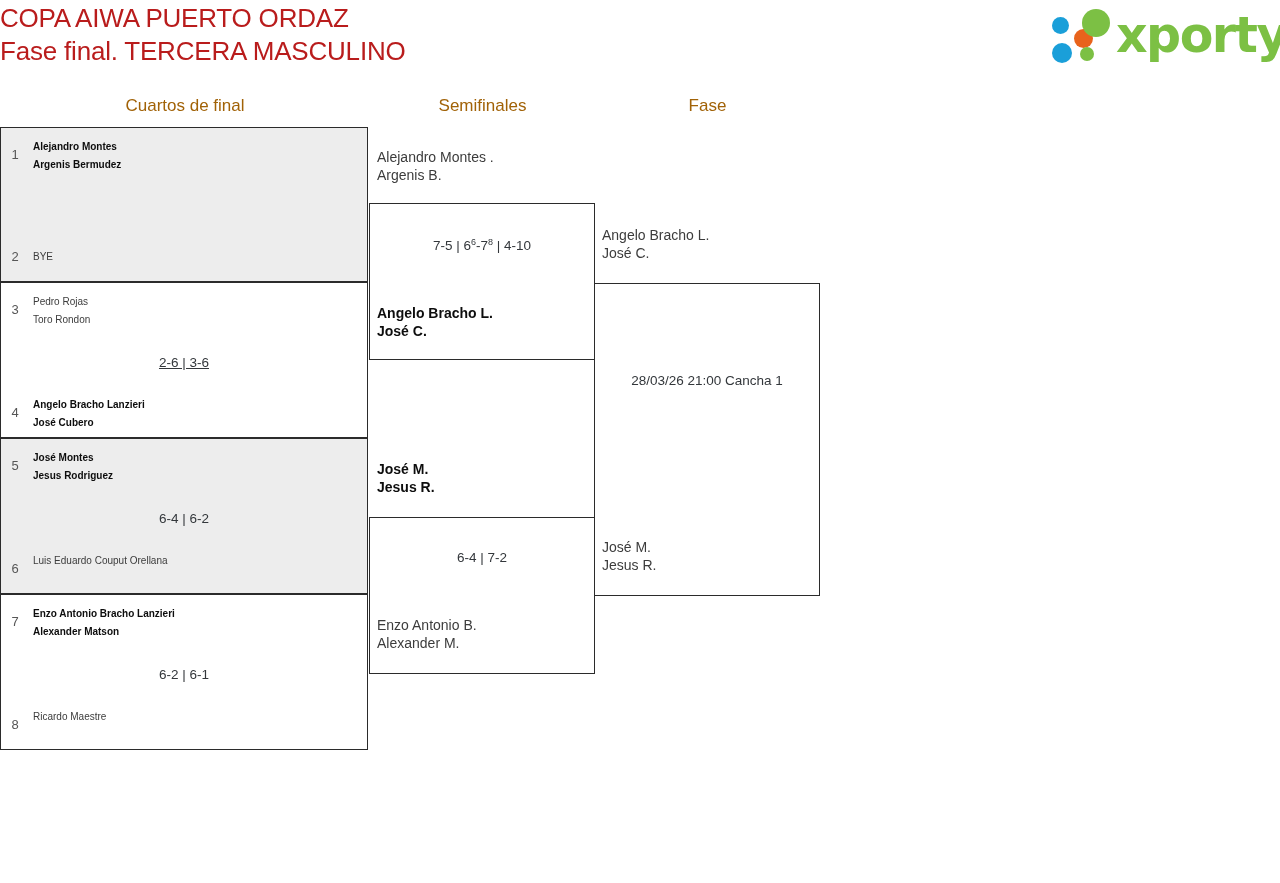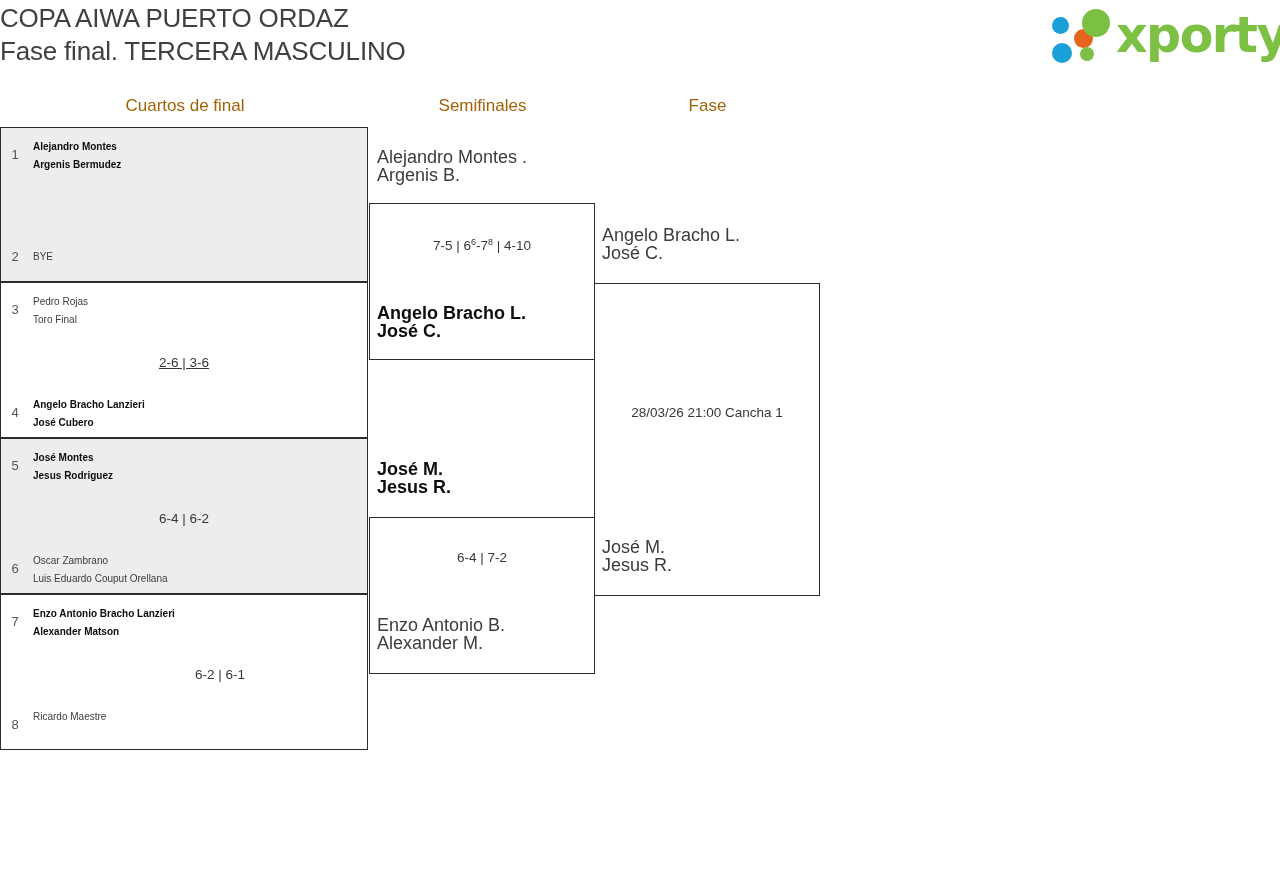--- a/index.html
+++ b/index.html
@@ -26,21 +26,21 @@
   #title-block {
     position: absolute;
     left: 0; top: 2px;
     width: 900px;
   }
   .title-line {
     font-size: 26px;
     font-weight: 400;
     line-height: 33px;
     letter-spacing: -0.2px;
-    color: #404040;
+    color: #b91c1c;
     white-space: nowrap;
   }
 
   
   #logo {
     position: absolute;
     left: 1052px; top: 5px;
     width: 222px; height: 62px;
   }
   #logo-dots {
@@ -140,21 +140,21 @@
   
   .link-box {
     position: absolute;
     border: 1px solid #2b2b2b;
     box-sizing: border-box;
     background: transparent;
   }
 
   .feeder {
     position: absolute;
-    font-size: 18px;
+    font-size: 14px;
     line-height: 18px;
     white-space: nowrap;
   }
   .feeder.winner { font-weight: 700; color: #0d0d0d; }
   .feeder.loser  { font-weight: 400; color: #3c3c3c; }
 
   .schedule {
     position: absolute;
     font-size: 13.5px;
     color: #33373b;
@@ -203,51 +203,50 @@
       <span class="seed" style="top:1px;">2</span>
       <div class="names loser">BYE</div>
       <div class="names loser"></div>
     </div>
   </div>
 
   <div class="qf-block plain" style="top:282px; height:156px;">
     <div class="entry" style="top:10px;">
       <span class="seed" style="top:9px;">3</span>
       <div class="names loser">Pedro Rojas</div>
-      <div class="names loser">Toro Final</div>
+      <div class="names loser">Toro Rondon</div>
     </div>
     <div class="score" style="top:71px;text-decoration:underline;">2-6 | 3-6</div>
     <div class="entry" style="top:113px;">
       <span class="seed" style="top:9px;">4</span>
       <div class="names winner">Angelo Bracho Lanzieri</div>
       <div class="names winner">José Cubero</div>
     </div>
   </div>
 
   <div class="qf-block shaded" style="top:438px; height:156px;">
     <div class="entry" style="top:10px;">
       <span class="seed" style="top:9px;">5</span>
       <div class="names winner">José Montes</div>
       <div class="names winner">Jesus Rodriguez</div>
     </div>
     <div class="score" style="top:71px;">6-4 | 6-2</div>
     <div class="entry" style="top:113px;">
       <span class="seed" style="top:9px;">6</span>
-      <div class="names loser">Oscar Zambrano</div>
       <div class="names loser">Luis Eduardo Couput Orellana</div>
     </div>
   </div>
 
   <div class="qf-block plain" style="top:594px; height:156px;">
     <div class="entry" style="top:10px;">
       <span class="seed" style="top:9px;">7</span>
       <div class="names winner">Enzo Antonio Bracho Lanzieri</div>
       <div class="names winner">Alexander Matson</div>
     </div>
-    <div class="score" style="top:71px;padding-left:36px;">6-2 | 6-1</div>
+    <div class="score" style="top:71px;">6-2 | 6-1</div>
     <div class="entry" style="top:113px;">
       <span class="seed" style="top:9px;">8</span>
       <div class="names loser">Ricardo Maestre</div>
     </div>
   </div>
 
   <div class="link-box" style="left:369px; top:203px; width:226px; height:157px;"></div>
 
   <div class="feeder loser" style="left:377px; top:148px;">Alejandro Montes .</div>
   <div class="feeder loser" style="left:377px; top:166px;">Argenis B.</div>
@@ -265,18 +264,18 @@
   <div class="score" style="left:369px; top:549px; width:226px;">6-4 | 7-2</div>
 
   <div class="feeder loser" style="left:377px; top:616px;">Enzo Antonio B.</div>
   <div class="feeder loser" style="left:377px; top:634px;">Alexander M.</div>
 
   <div class="link-box" style="left:594px; top:283px; width:226px; height:313px;"></div>
 
   <div class="feeder loser" style="left:602px; top:226px;">Angelo Bracho L.</div>
   <div class="feeder loser" style="left:602px; top:244px;">José C.</div>
 
-  <div class="schedule" style="left:594px; top:404px; width:226px;">28/03/26 21:00 Cancha 1</div>
+  <div class="schedule" style="left:594px; top:372px; width:226px;">28/03/26 21:00 Cancha 1</div>
 
   <div class="feeder loser" style="left:602px; top:538px;">José M.</div>
   <div class="feeder loser" style="left:602px; top:556px;">Jesus R.</div>
 
 </div>
 
 </body></html>

